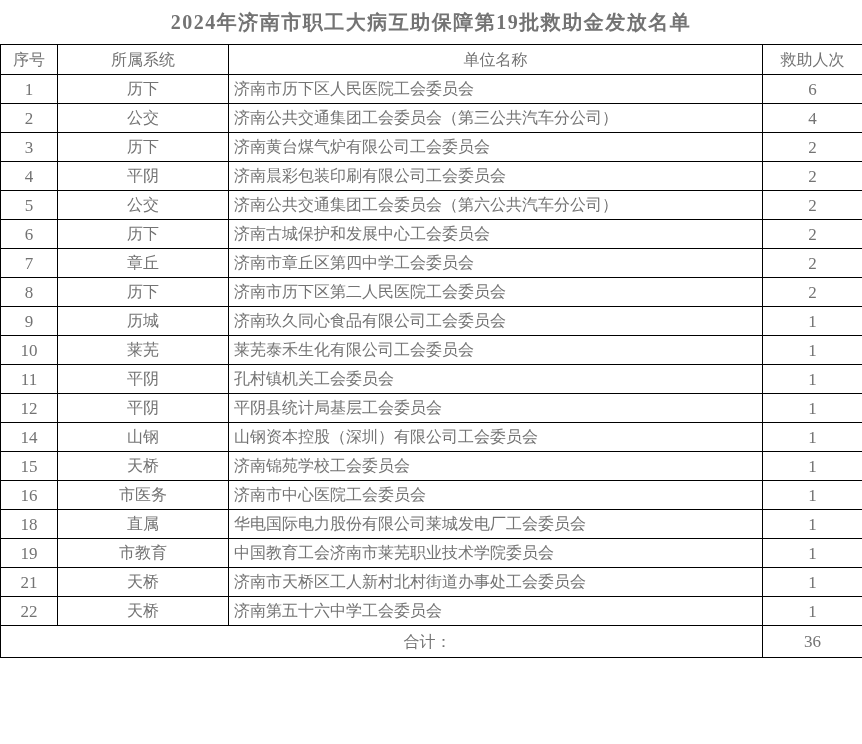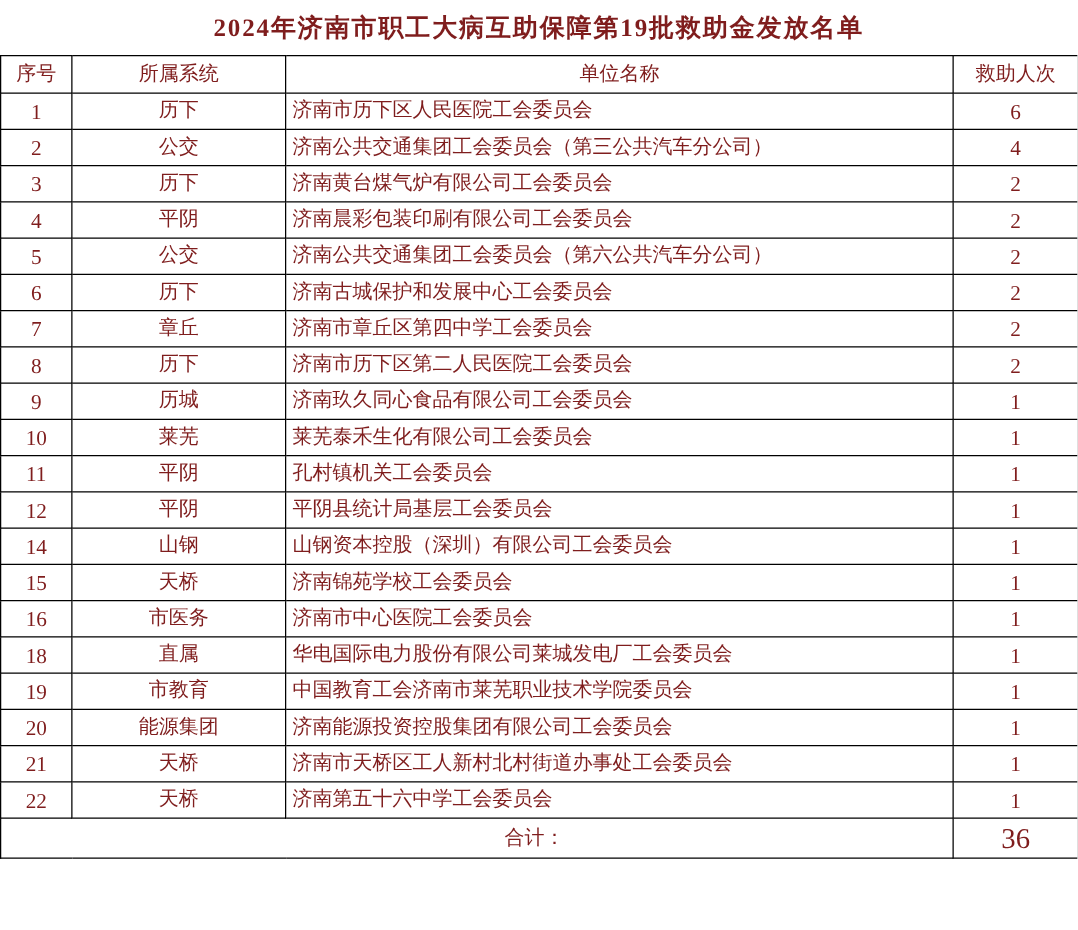--- a/index.html
+++ b/index.html
@@ -4,21 +4,21 @@
 <style>
   html, body {
     margin: 0;
     padding: 0;
     background: #ffffff;
   }
   .sheet {
     width: 862px;
     height: 744px;
     background: #ffffff;
-    color: #7f1d1d;
+    color: #737373;
     font-family: "Liberation Serif", "DejaVu Serif", serif;
     overflow: hidden;
     box-sizing: border-box;
   }
   .title {
     width: 862px;
     height: 44px;
     display: flex;
     align-items: center;
     justify-content: center;
@@ -69,21 +69,21 @@
   }
   table.grid tfoot td {
     height: 32px;
   }
   table.grid td.total-label {
     text-indent: 60px;
     font-weight: normal;
     padding-left: 32px;
   }
   table.grid td.total-value {
-    font-size: 23px;
+    font-size: 17px;
   }
 </style>
 </head>
 <body>
 
 <div class="sheet">
   <div class="title">2024年济南市职工大病互助保障第19批救助金发放名单</div>
 
   <table class="grid">
     <colgroup>
@@ -197,26 +197,20 @@
           <td class="cell-unit">华电国际电力股份有限公司莱城发电厂工会委员会</td>
           <td class="cell-count">1</td>
         </tr>
         <tr>
           <td class="cell-serial">19</td>
           <td class="cell-system">市教育</td>
           <td class="cell-unit">中国教育工会济南市莱芜职业技术学院委员会</td>
           <td class="cell-count">1</td>
         </tr>
         <tr>
-          <td class="cell-serial">20</td>
-          <td class="cell-system">能源集团</td>
-          <td class="cell-unit">济南能源投资控股集团有限公司工会委员会</td>
-          <td class="cell-count">1</td>
-        </tr>
-        <tr>
           <td class="cell-serial">21</td>
           <td class="cell-system">天桥</td>
           <td class="cell-unit">济南市天桥区工人新村北村街道办事处工会委员会</td>
           <td class="cell-count">1</td>
         </tr>
         <tr>
           <td class="cell-serial">22</td>
           <td class="cell-system">天桥</td>
           <td class="cell-unit">济南第五十六中学工会委员会</td>
           <td class="cell-count">1</td>

